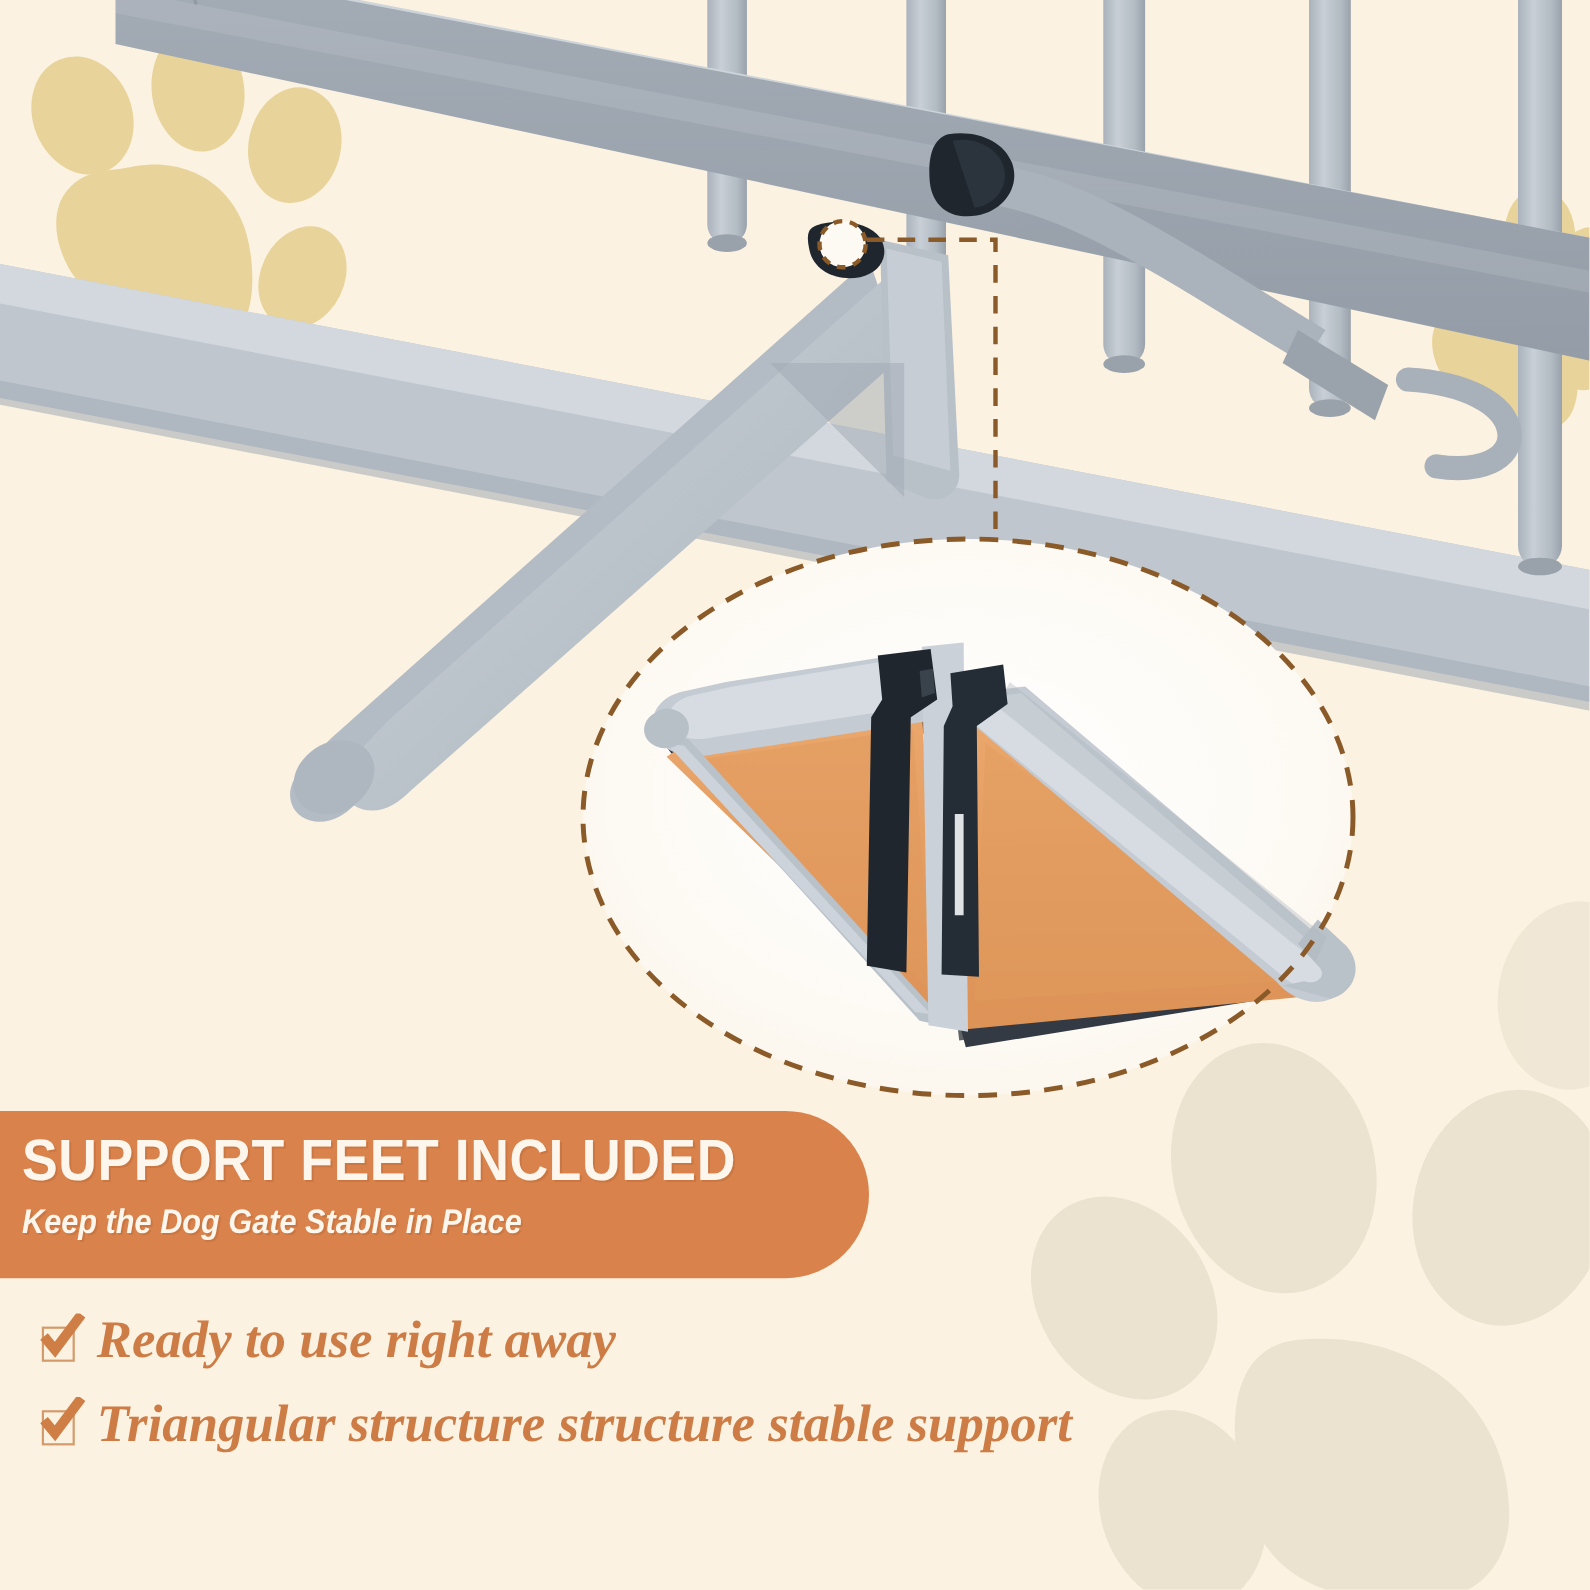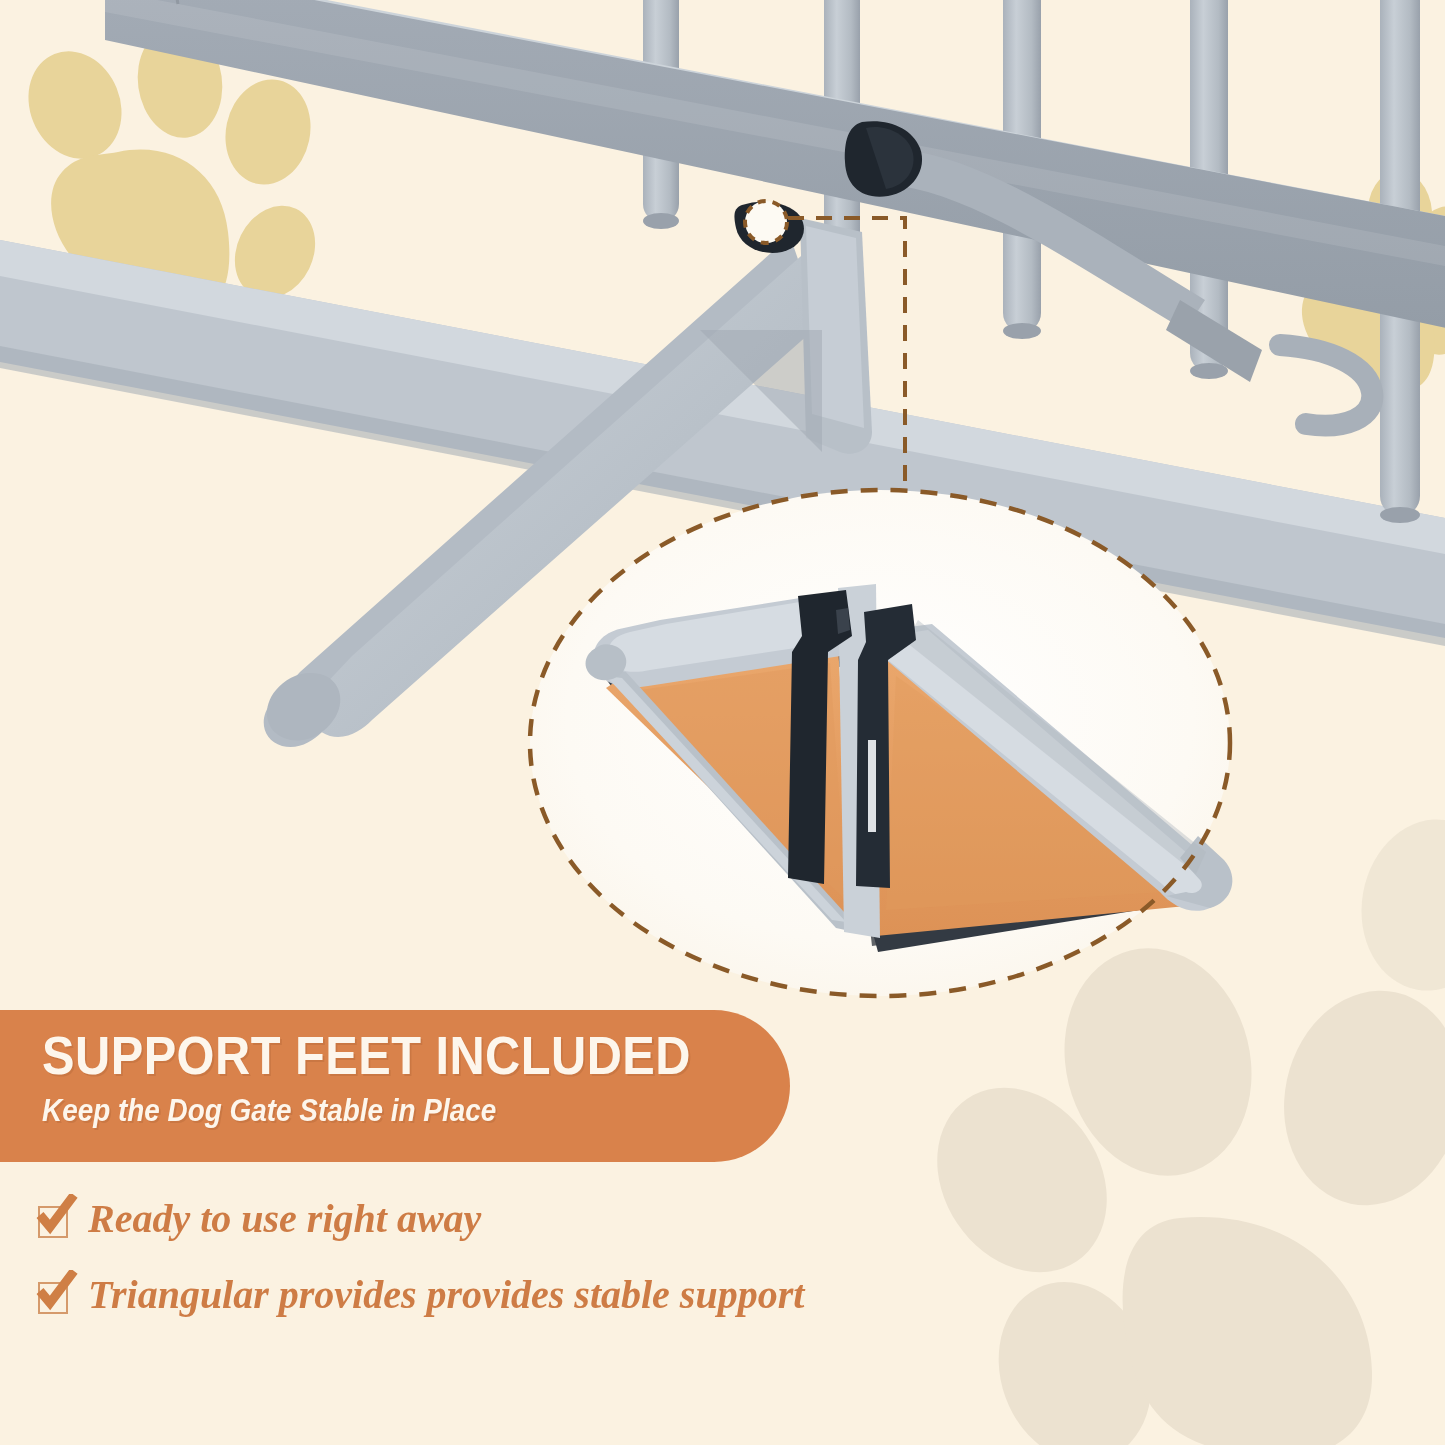--- a/index.html
+++ b/index.html
@@ -10,21 +10,21 @@
   }
   #stage{position:absolute;inset:0;width:1445px;height:1445px;overflow:hidden;}
   .layer{position:absolute;inset:0;width:1445px;height:1445px;}
   svg{display:block;}
 
   
   .banner{
     position:absolute;left:0;top:1010px;width:790px;height:152px;
     background:#d9824b;
     border-top-right-radius:76px;border-bottom-right-radius:76px;
-    box-sizing:border-box;padding:16px 0 0 42px;
+    box-sizing:border-box;padding:16px 0 0 20px;
   }
   .banner-title{
     color:#fdf6ec;font-weight:bold;font-size:53px;line-height:60px;
     letter-spacing:0.5px;
     transform:scaleX(.92);transform-origin:left center;
     white-space:nowrap;
     text-shadow:2px 2px 0 rgba(150,80,40,.22);
   }
   .banner-sub{
     color:#fdf6ec;font-weight:bold;font-style:italic;font-size:31px;
@@ -37,21 +37,21 @@
   
   .bullets{position:absolute;left:34px;top:1188px;width:1380px;}
   .bullet{display:flex;align-items:flex-start;height:76px;}
   .cb{position:relative;width:40px;height:40px;flex:0 0 40px;margin-top:12px;}
   .cb .box{position:absolute;left:4px;top:6px;width:30px;height:32px;
            border:2px solid #d59a6b;box-sizing:border-box;background:transparent;}
   .cb .tick{position:absolute;left:0;top:-6px;width:44px;height:44px;}
   .bullet-text{
     font-family:"Liberation Serif", serif;
     font-weight:bold;font-style:italic;
-    font-size:40px;line-height:62px;color:#ce7c45;
+    font-size:48px;line-height:62px;color:#ce7c45;
     margin-left:14px;white-space:nowrap;
   }
 </style>
 </head>
 <body>
 
 <div id="stage">
 
   <svg class="layer" viewBox="0 0 1445 1445" width="1445" height="1445">
     <rect x="0" y="0" width="1445" height="1445" fill="#fbf2e1"></rect>
@@ -271,19 +271,19 @@
       <span class="bullet-text">Ready to use right away</span>
     </div>
 
     <div class="bullet">
       <span class="cb">
         <span class="box"></span>
         <svg class="tick" viewBox="0 0 44 44">
           <path d="M6 21 L16 33 L40 1" fill="none" stroke="#cf7f45" stroke-width="9" stroke-linecap="butt" stroke-linejoin="miter"></path>
         </svg>
       </span>
-      <span class="bullet-text">Triangular provides provides stable support</span>
+      <span class="bullet-text">Triangular structure structure stable support</span>
     </div>
 
 
   </div>
 
 </div>
 
 </body></html>

